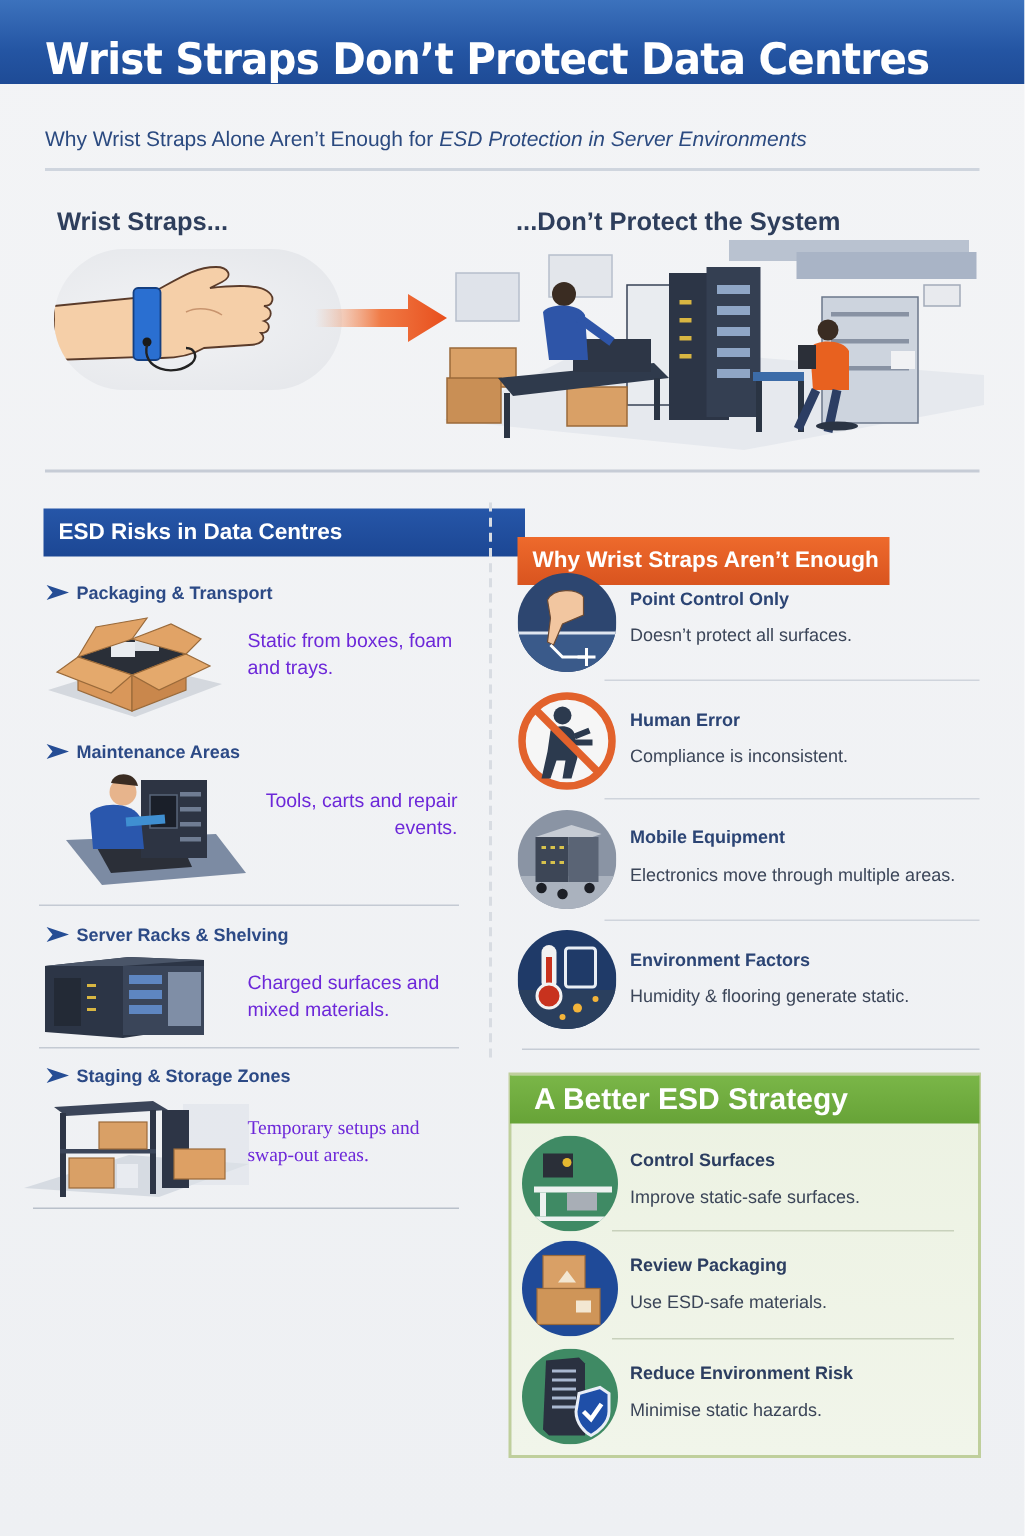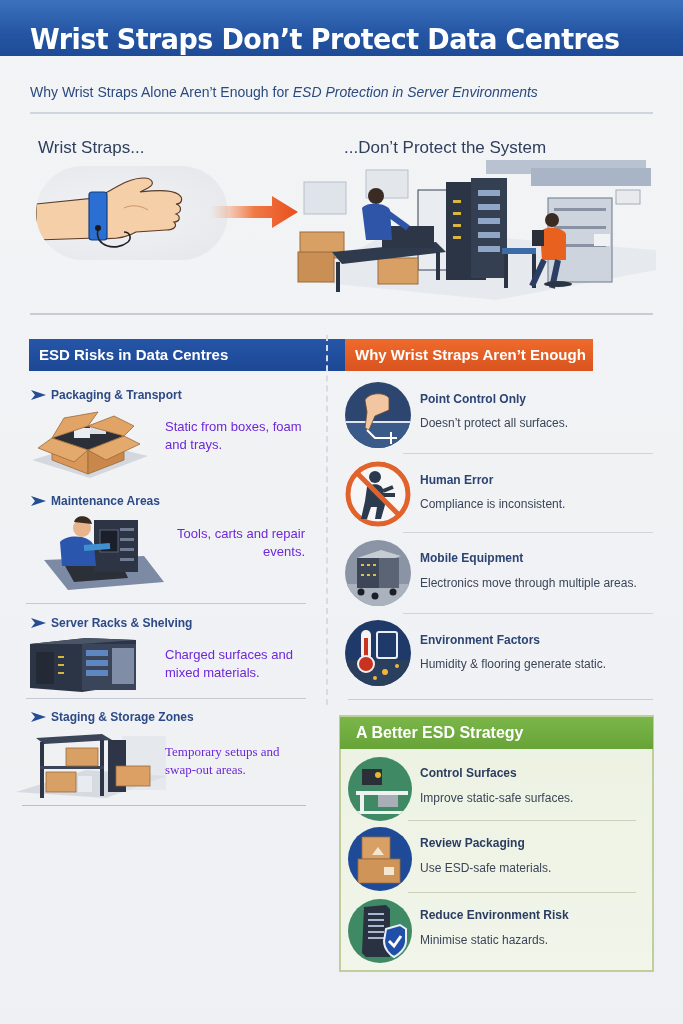--- a/index.html
+++ b/index.html
@@ -21,39 +21,39 @@
     transform: scaleX(0.93); transform-origin: left center; white-space: nowrap;
   }
   .subtitle {
     position: absolute; left: 30px; top: 84px; font-size: 14px; color: #2b4a80;
     font-weight: normal; white-space: nowrap;
   }
   .subtitle em { font-style: italic; }
   .rule { position: absolute; height: 2px; background: #cfd5de; }
 
   .hero-label {
-    position: absolute; font-size: 17px; font-weight: normal; color: #2e3e5c; white-space: nowrap;
+    position: absolute; font-size: 17px; font-weight: bold; color: #2e3e5c; white-space: nowrap;
   }
   .wrist-pill {
     position: absolute; left: 36px; top: 166px; width: 192px; height: 94px;
     border-radius: 47px; background: radial-gradient(ellipse at 40% 50%, #f2f3f5 0%, #e4e6ea 100%);
     overflow: hidden;
   }
   .arrow {
     position: absolute; left: 210px; top: 196px; width: 88px; height: 32px;
   }
   .scene { position: absolute; left: 296px; top: 160px; width: 360px; height: 150px; }
 
   .section-header {
     position: absolute; height: 32px; color: #fff; font-weight: bold;
     font-size: 15px; padding-left: 10px; line-height: 32px; white-space: nowrap;
   }
   .hdr-blue { left: 29px; top: 339px; width: 321px; background: linear-gradient(#2656a8, #1c4794); }
-  .hdr-orange { left: 345px; top: 339px; width: 248px; background: linear-gradient(#ee6a2c, #d9541f); }
-  .hdr-green { left: 340px; top: 717px; width: 313px; height: 32px; background: linear-gradient(#7ab648, #67a337); font-size: 16px; padding-left: 16px; }
+  .hdr-orange { left: 345px; top: 358px; width: 248px; background: linear-gradient(#ee6a2c, #d9541f); }
+  .hdr-green { left: 340px; top: 717px; width: 313px; height: 32px; background: linear-gradient(#7ab648, #67a337); font-size: 20px; padding-left: 16px; }
 
   .risk-title {
     position: absolute; left: 31px; font-size: 12px; font-weight: bold; color: #2c4a86; white-space: nowrap;
   }
   .risk-title .chev { display: inline-block; width: 15px; height: 10px; margin-right: 5px; vertical-align: -1px; }
   .risk-desc {
     position: absolute; left: 165px; font-size: 13px; line-height: 18px; color: #6d28d9; width: 140px;
   }
   .risk-img { position: absolute; }
 

